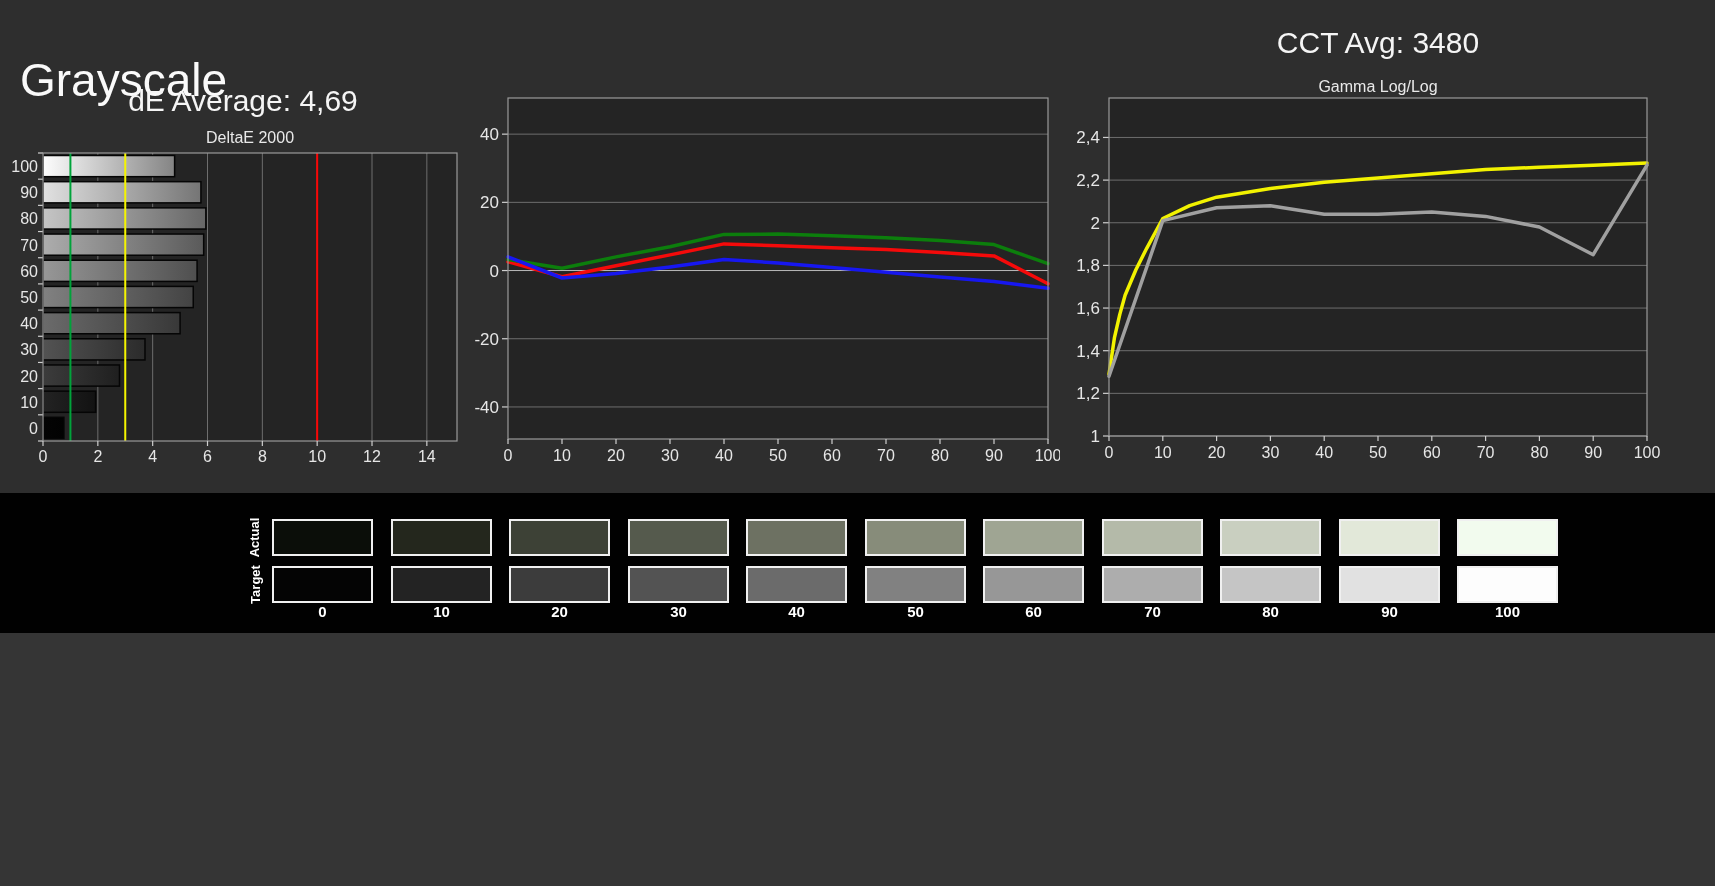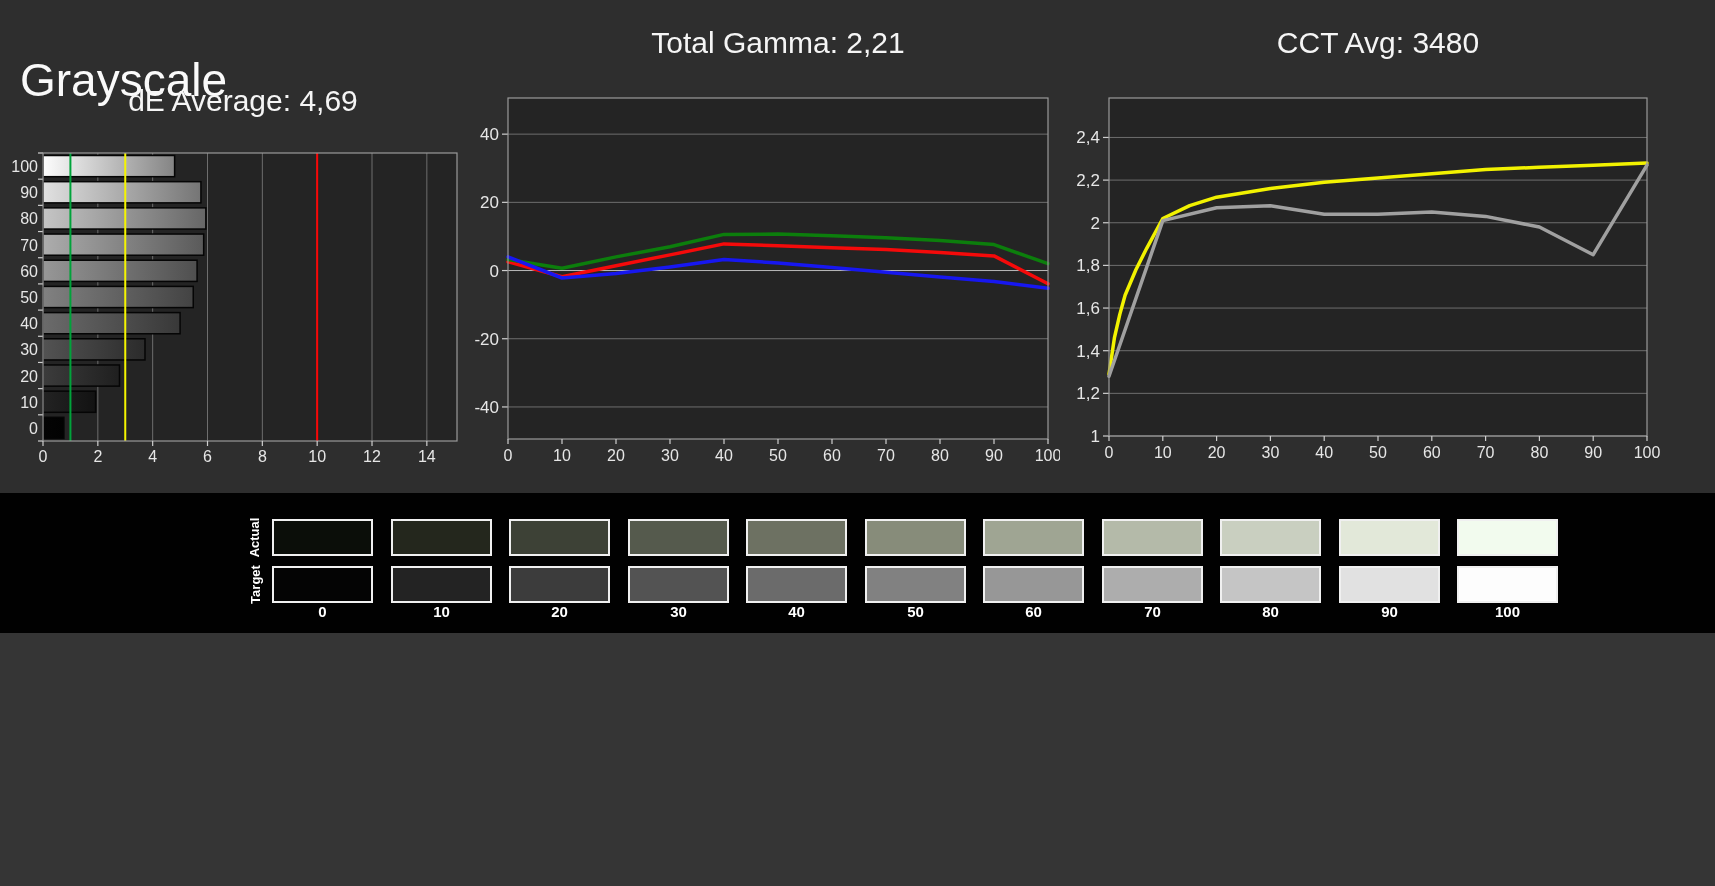--- a/index.html
+++ b/index.html
@@ -31,20 +31,21 @@
   .swatch-label{position:absolute;width:101px;top:110px;text-align:center;font-size:15px;font-weight:bold;color:#fff;}
 </style>
 </head>
 <body>
 
 <div class="screen">
 
   <section class="top-section">
     <h1 class="page-title">Grayscale</h1>
     <div class="de-avg">dE Average: 4,69</div>
+    <div class="chart-subtitle sub-deltae">DeltaE 2000</div>
     <svg id="svg-deltae" width="470" height="345" viewBox="0 0 470 345">
         <rect x="43" y="33" width="414" height="288" fill="#242424"></rect>
         <line x1="97.83443708609272" y1="33" x2="97.83443708609272" y2="321" stroke="#6e6e6e" stroke-width="1"></line>
         <line x1="152.66887417218544" y1="33" x2="152.66887417218544" y2="321" stroke="#6e6e6e" stroke-width="1"></line>
         <line x1="207.50331125827816" y1="33" x2="207.50331125827816" y2="321" stroke="#6e6e6e" stroke-width="1"></line>
         <line x1="262.3377483443709" y1="33" x2="262.3377483443709" y2="321" stroke="#6e6e6e" stroke-width="1"></line>
         <line x1="317.1721854304636" y1="33" x2="317.1721854304636" y2="321" stroke="#6e6e6e" stroke-width="1"></line>
         <line x1="372.0066225165563" y1="33" x2="372.0066225165563" y2="321" stroke="#6e6e6e" stroke-width="1"></line>
         <line x1="426.841059602649" y1="33" x2="426.841059602649" y2="321" stroke="#6e6e6e" stroke-width="1"></line>
         <defs>
@@ -142,21 +143,20 @@
         <line x1="262.3377483443709" y1="321" x2="262.3377483443709" y2="326" stroke="#cfcfcf" stroke-width="1.2"></line>
         <text x="262.3377483443709" y="342" text-anchor="middle" font-size="16" fill="#e6e6e6">8</text>
         <line x1="317.1721854304636" y1="321" x2="317.1721854304636" y2="326" stroke="#cfcfcf" stroke-width="1.2"></line>
         <text x="317.1721854304636" y="342" text-anchor="middle" font-size="16" fill="#e6e6e6">10</text>
         <line x1="372.0066225165563" y1="321" x2="372.0066225165563" y2="326" stroke="#cfcfcf" stroke-width="1.2"></line>
         <text x="372.0066225165563" y="342" text-anchor="middle" font-size="16" fill="#e6e6e6">12</text>
         <line x1="426.841059602649" y1="321" x2="426.841059602649" y2="326" stroke="#cfcfcf" stroke-width="1.2"></line>
         <text x="426.841059602649" y="342" text-anchor="middle" font-size="16" fill="#e6e6e6">14</text>
       </svg>
 
-    <div class="big-header hdr-rgb">Total Gamma: 2,21</div>
     <svg id="svg-rgb" width="600" height="375" viewBox="0 0 600 375">
         <rect x="48" y="8" width="540" height="341" fill="#242424"></rect>
         <line x1="48" y1="44.146000000000015" x2="588" y2="44.146000000000015" stroke="#6e6e6e" stroke-width="1"></line>
         <line x1="42" y1="44.146000000000015" x2="48" y2="44.146000000000015" stroke="#cfcfcf" stroke-width="1.2"></line>
         <text x="39" y="50.146000000000015" text-anchor="end" font-size="17" fill="#e6e6e6">40</text>
         <line x1="48" y1="112.34599999999998" x2="588" y2="112.34599999999998" stroke="#6e6e6e" stroke-width="1"></line>
         <line x1="42" y1="112.34599999999998" x2="48" y2="112.34599999999998" stroke="#cfcfcf" stroke-width="1.2"></line>
         <text x="39" y="118.34599999999998" text-anchor="end" font-size="17" fill="#e6e6e6">20</text>
         <line x1="48" y1="180.546" x2="588" y2="180.546" stroke="#b9b9b9" stroke-width="1"></line>
         <line x1="42" y1="180.546" x2="48" y2="180.546" stroke="#cfcfcf" stroke-width="1.2"></line>
@@ -189,20 +189,21 @@
         <text x="426" y="371" text-anchor="middle" font-size="16" fill="#e6e6e6">70</text>
         <line x1="480" y1="349" x2="480" y2="354" stroke="#cfcfcf" stroke-width="1.2"></line>
         <text x="480" y="371" text-anchor="middle" font-size="16" fill="#e6e6e6">80</text>
         <line x1="534" y1="349" x2="534" y2="354" stroke="#cfcfcf" stroke-width="1.2"></line>
         <text x="534" y="371" text-anchor="middle" font-size="16" fill="#e6e6e6">90</text>
         <line x1="588" y1="349" x2="588" y2="354" stroke="#cfcfcf" stroke-width="1.2"></line>
         <text x="588" y="371" text-anchor="middle" font-size="16" fill="#e6e6e6">100</text>
       </svg>
 
     <div class="big-header hdr-gamma">CCT Avg: 3480</div>
+    <div class="chart-subtitle sub-gamma">Gamma Log/Log</div>
     <svg id="svg-gamma" width="640" height="375" viewBox="0 0 640 375">
         <rect x="49" y="8" width="538" height="338" fill="#242424"></rect>
         <line x1="49" y1="346" x2="587" y2="346" stroke="#6e6e6e" stroke-width="1"></line>
         <line x1="43" y1="346" x2="49" y2="346" stroke="#cfcfcf" stroke-width="1.2"></line>
         <text x="40" y="352" text-anchor="end" font-size="17" fill="#e6e6e6">1</text>
         <line x1="49" y1="303.3501577287066" x2="587" y2="303.3501577287066" stroke="#6e6e6e" stroke-width="1"></line>
         <line x1="43" y1="303.3501577287066" x2="49" y2="303.3501577287066" stroke="#cfcfcf" stroke-width="1.2"></line>
         <text x="40" y="309.3501577287066" text-anchor="end" font-size="17" fill="#e6e6e6">1,2</text>
         <line x1="49" y1="260.70031545741324" x2="587" y2="260.70031545741324" stroke="#6e6e6e" stroke-width="1"></line>
         <line x1="43" y1="260.70031545741324" x2="49" y2="260.70031545741324" stroke="#cfcfcf" stroke-width="1.2"></line>

